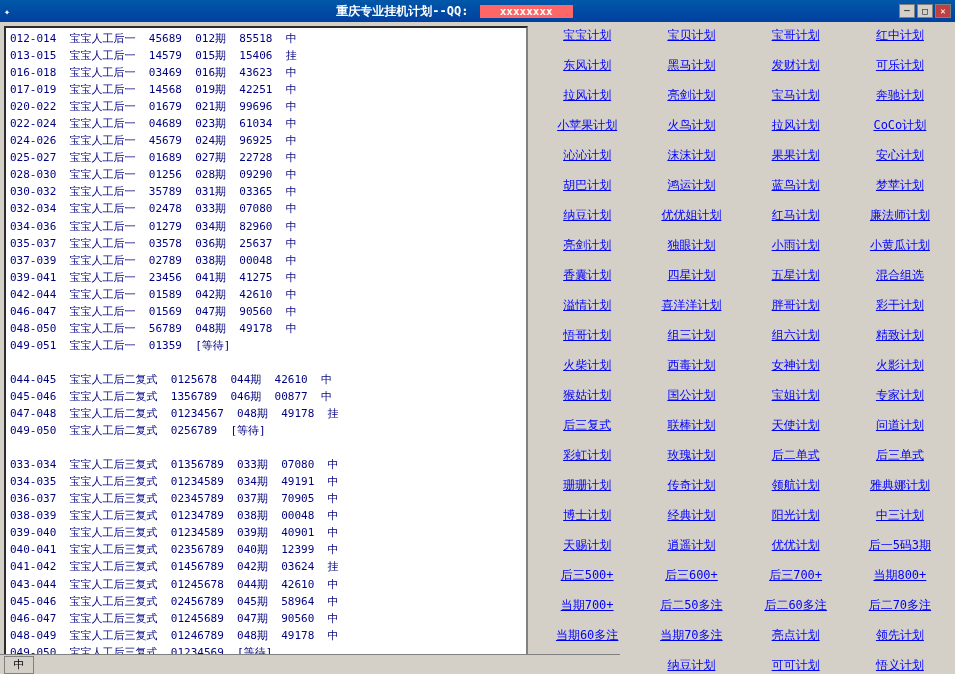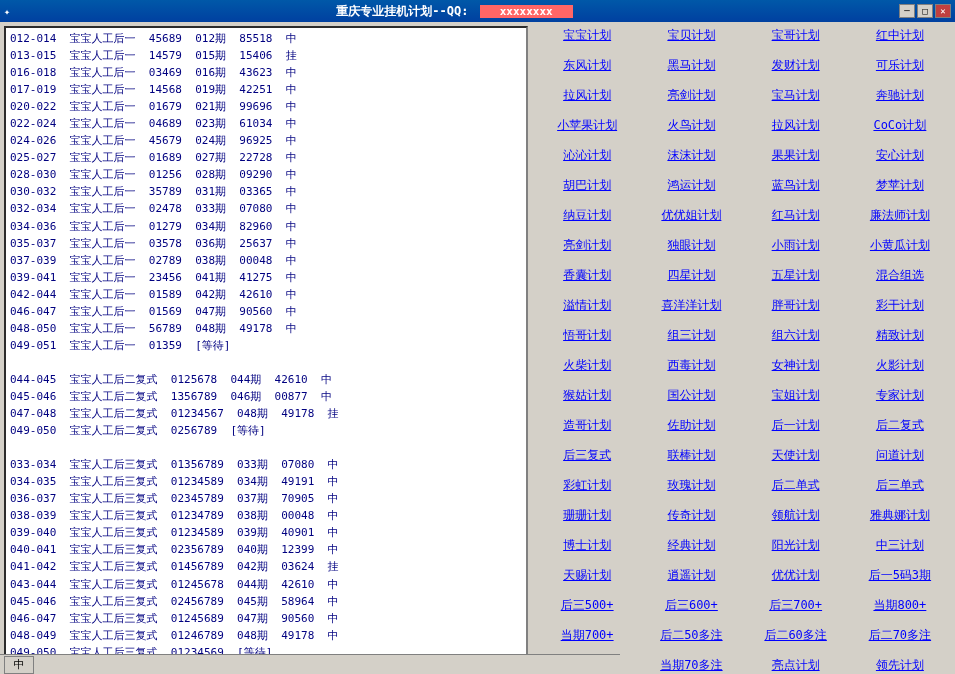--- a/index.html
+++ b/index.html
@@ -267,26 +267,20 @@
         <span class="plan-link">女神计划</span>
         <span class="plan-link">火影计划</span>
       </div>
       <div class="right-grid">
         <span class="plan-link">猴姑计划</span>
         <span class="plan-link">国公计划</span>
         <span class="plan-link">宝姐计划</span>
         <span class="plan-link">专家计划</span>
       </div>
       <div class="right-grid">
-        <span class="plan-link">造哥计划</span>
-        <span class="plan-link">佐助计划</span>
-        <span class="plan-link">后一计划</span>
-        <span class="plan-link">后二复式</span>
-      </div>
-      <div class="right-grid">
         <span class="plan-link">后三复式</span>
         <span class="plan-link">联棒计划</span>
         <span class="plan-link">天使计划</span>
         <span class="plan-link">问道计划</span>
       </div>
       <div class="right-grid">
         <span class="plan-link">彩虹计划</span>
         <span class="plan-link">玫瑰计划</span>
         <span class="plan-link">后二单式</span>
         <span class="plan-link">后三单式</span>

